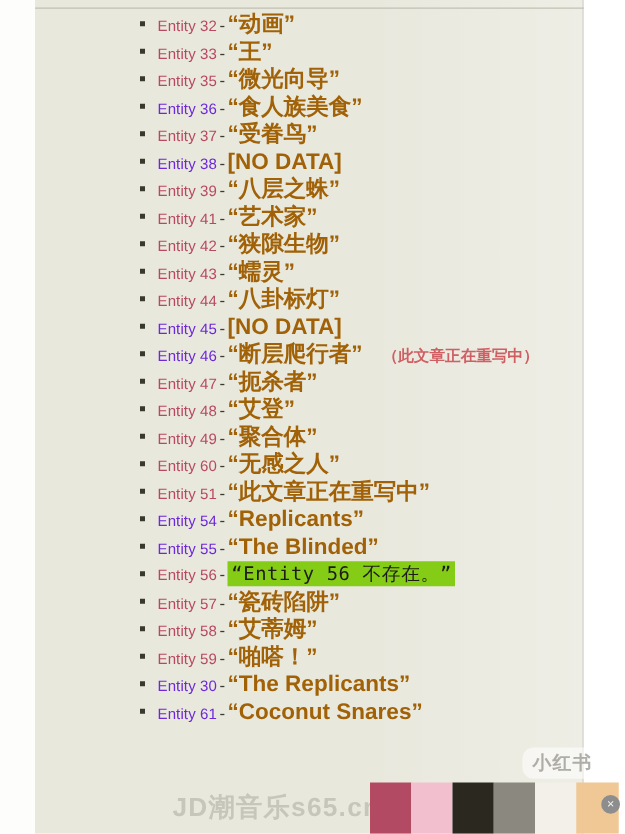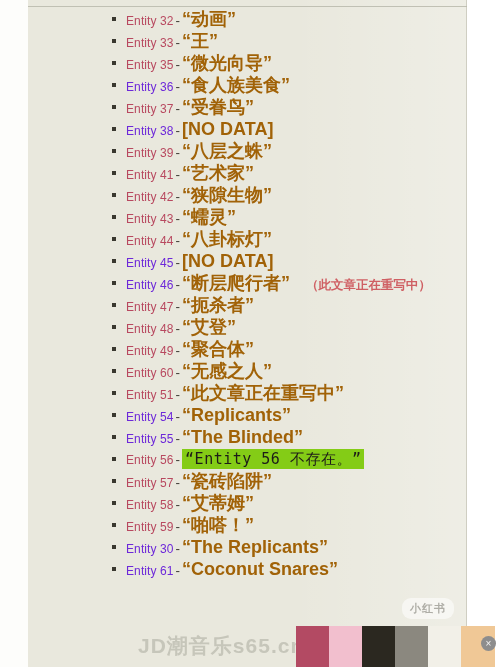--- a/index.html
+++ b/index.html
@@ -140,27 +140,27 @@
     top: 632px;
     font-size: 21px;
     font-weight: 700;
     color: rgba(120,118,106,0.30);
     letter-spacing: 1px;
     white-space: nowrap;
     pointer-events: none;
   }
   #xhs-watermark {
     position: absolute;
-    left: 402px;
+    left: 418px;
     top: 598px;
     padding: 3px 8px;
     border-radius: 9px;
     background: rgba(255,255,255,0.55);
     color: rgba(150,148,140,0.75);
-    font-size: 11px;
+    font-size: 15px;
     font-weight: 700;
     letter-spacing: 1px;
     white-space: nowrap;
     pointer-events: none;
     text-align: right;
   }
 
   
   #swatch-strip {
     position: absolute;

